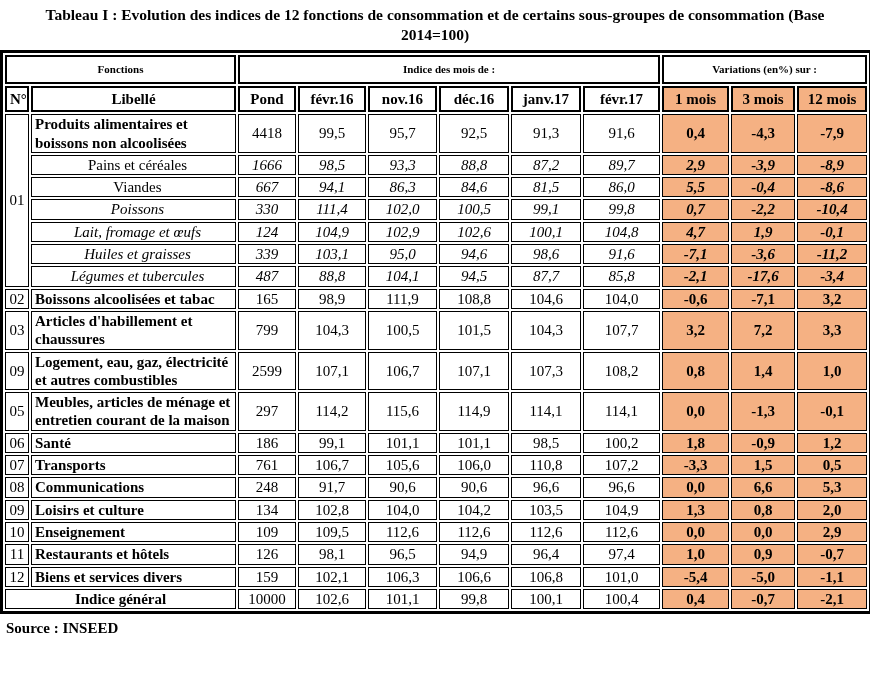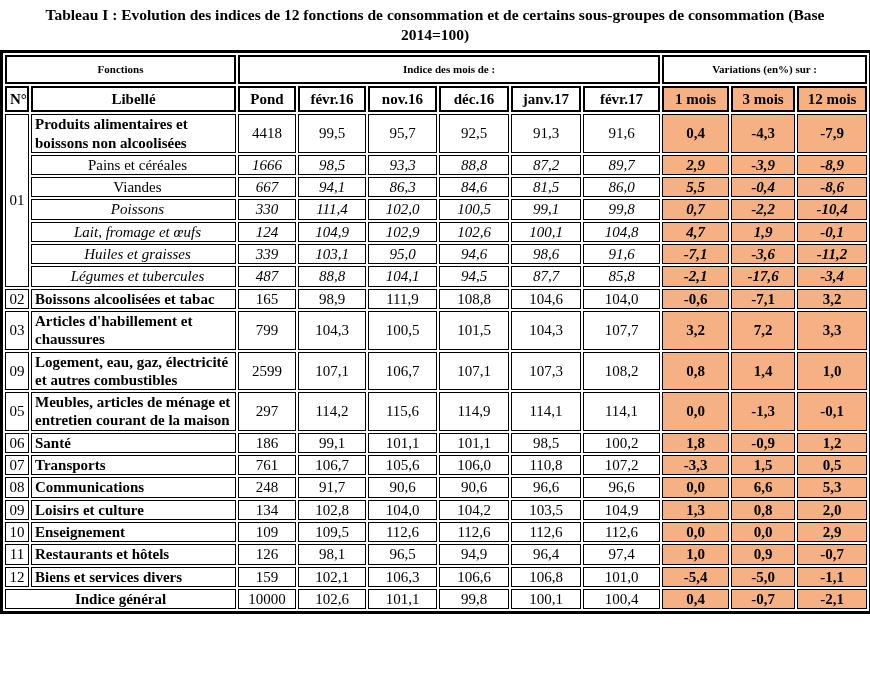--- a/index.html
+++ b/index.html
@@ -347,14 +347,15 @@
           <td class="val">99,8</td>
           <td class="val">100,1</td>
           <td class="val">100,4</td>
           <td class="var">0,4</td>
           <td class="var">-0,7</td>
           <td class="var">-2,1</td>
         </tr>
       </tbody>
   </table>
 
+  <div class="source">Source : INSEED</div>
 
 </div>
 
 </body></html>

